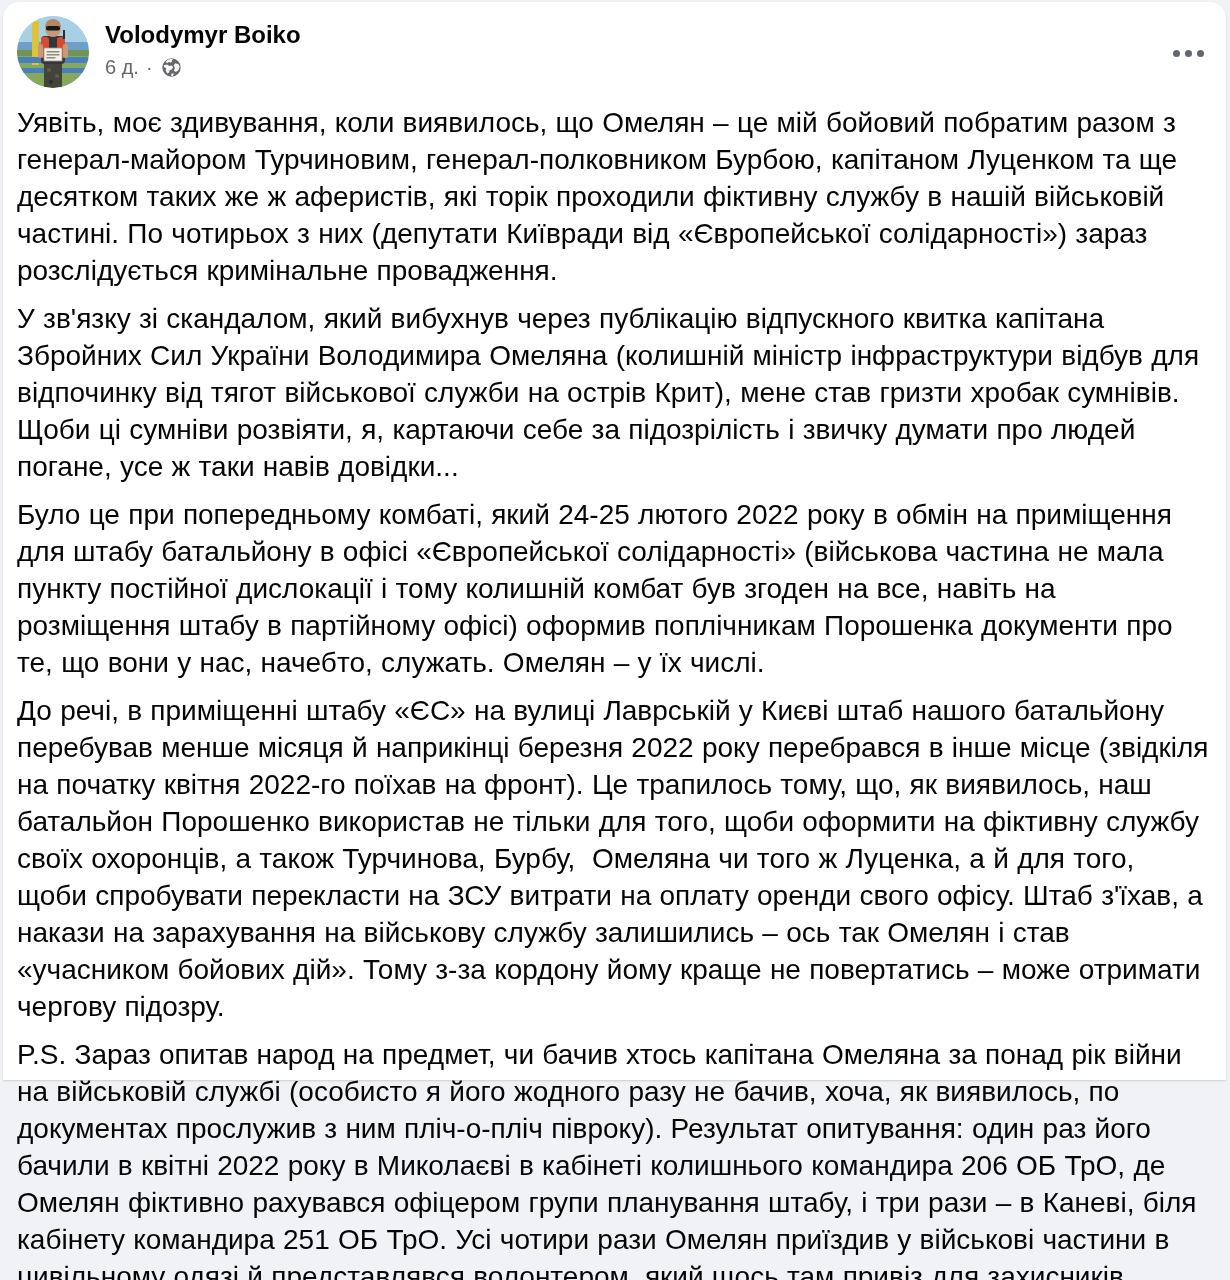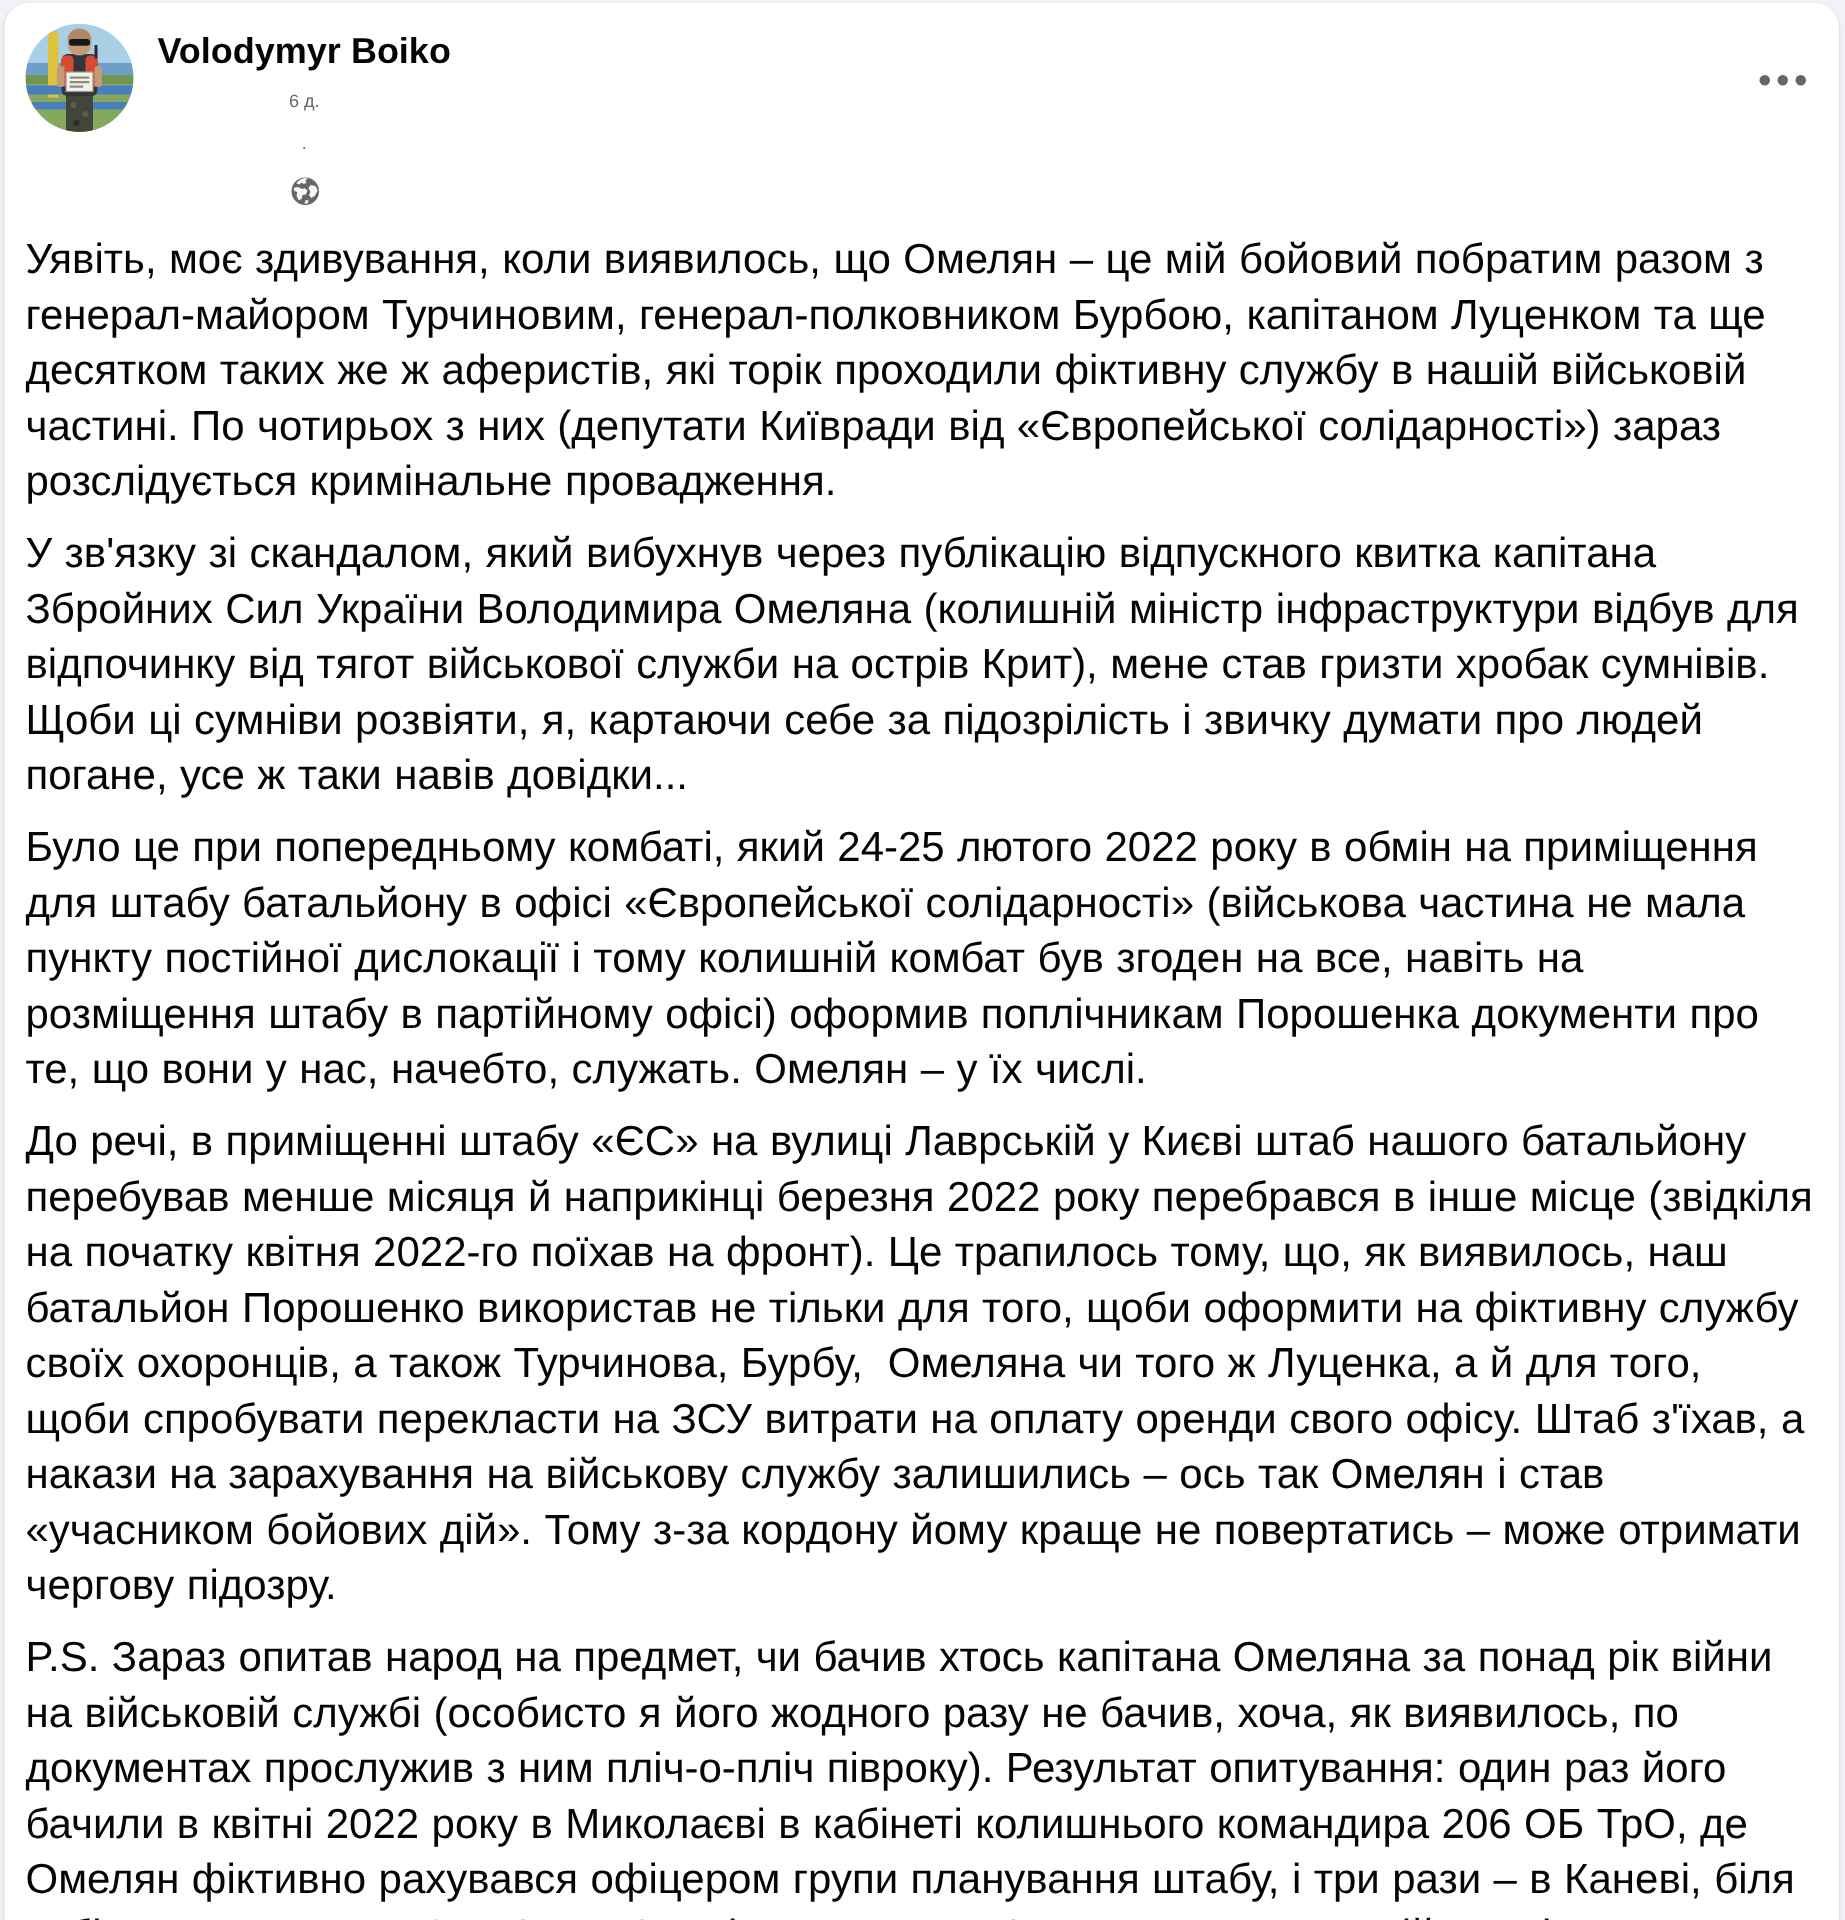--- a/index.html
+++ b/index.html
@@ -6,21 +6,21 @@
   html, body { width: 1230px; height: 1280px; }
   body {
     background: #f0f2f5;
     font-family: "Liberation Sans", sans-serif;
     overflow: hidden;
     position: relative;
   }
   .post-card {
     position: absolute;
     left: 3px; top: 2px;
-    width: 1223px; height: 1278px;
+    width: 1223px; height: 1078px;
     background: #ffffff;
     border-radius: 16px 16px 0 0;
     box-shadow: 0 1px 2px rgba(0,0,0,0.15);
     padding: 0 14px;
   }
   .post-header {
     display: flex;
     align-items: flex-start;
     padding-top: 14px;
   }
@@ -41,24 +41,23 @@
     line-height: 29px;
     color: #050505;
     text-decoration: none;
     cursor: pointer;
   }
   .post-meta {
     margin-top: 6px;
     display: flex;
     align-items: center;
     gap: 7px;
-    font-size: 12px;
+    font-size: 20px;
     line-height: 24px;
     color: #65676b;
-    flex-direction: column;
   }
   .post-meta .timestamp { cursor: pointer; }
   .globe-icon { display: inline-flex; margin-left: 1px; }
   .globe-icon svg { display: block; }
   .more-button {
     margin-left: auto;
     margin-top: 26px;
     padding: 8px;
     border-radius: 50%;
     display: flex;

